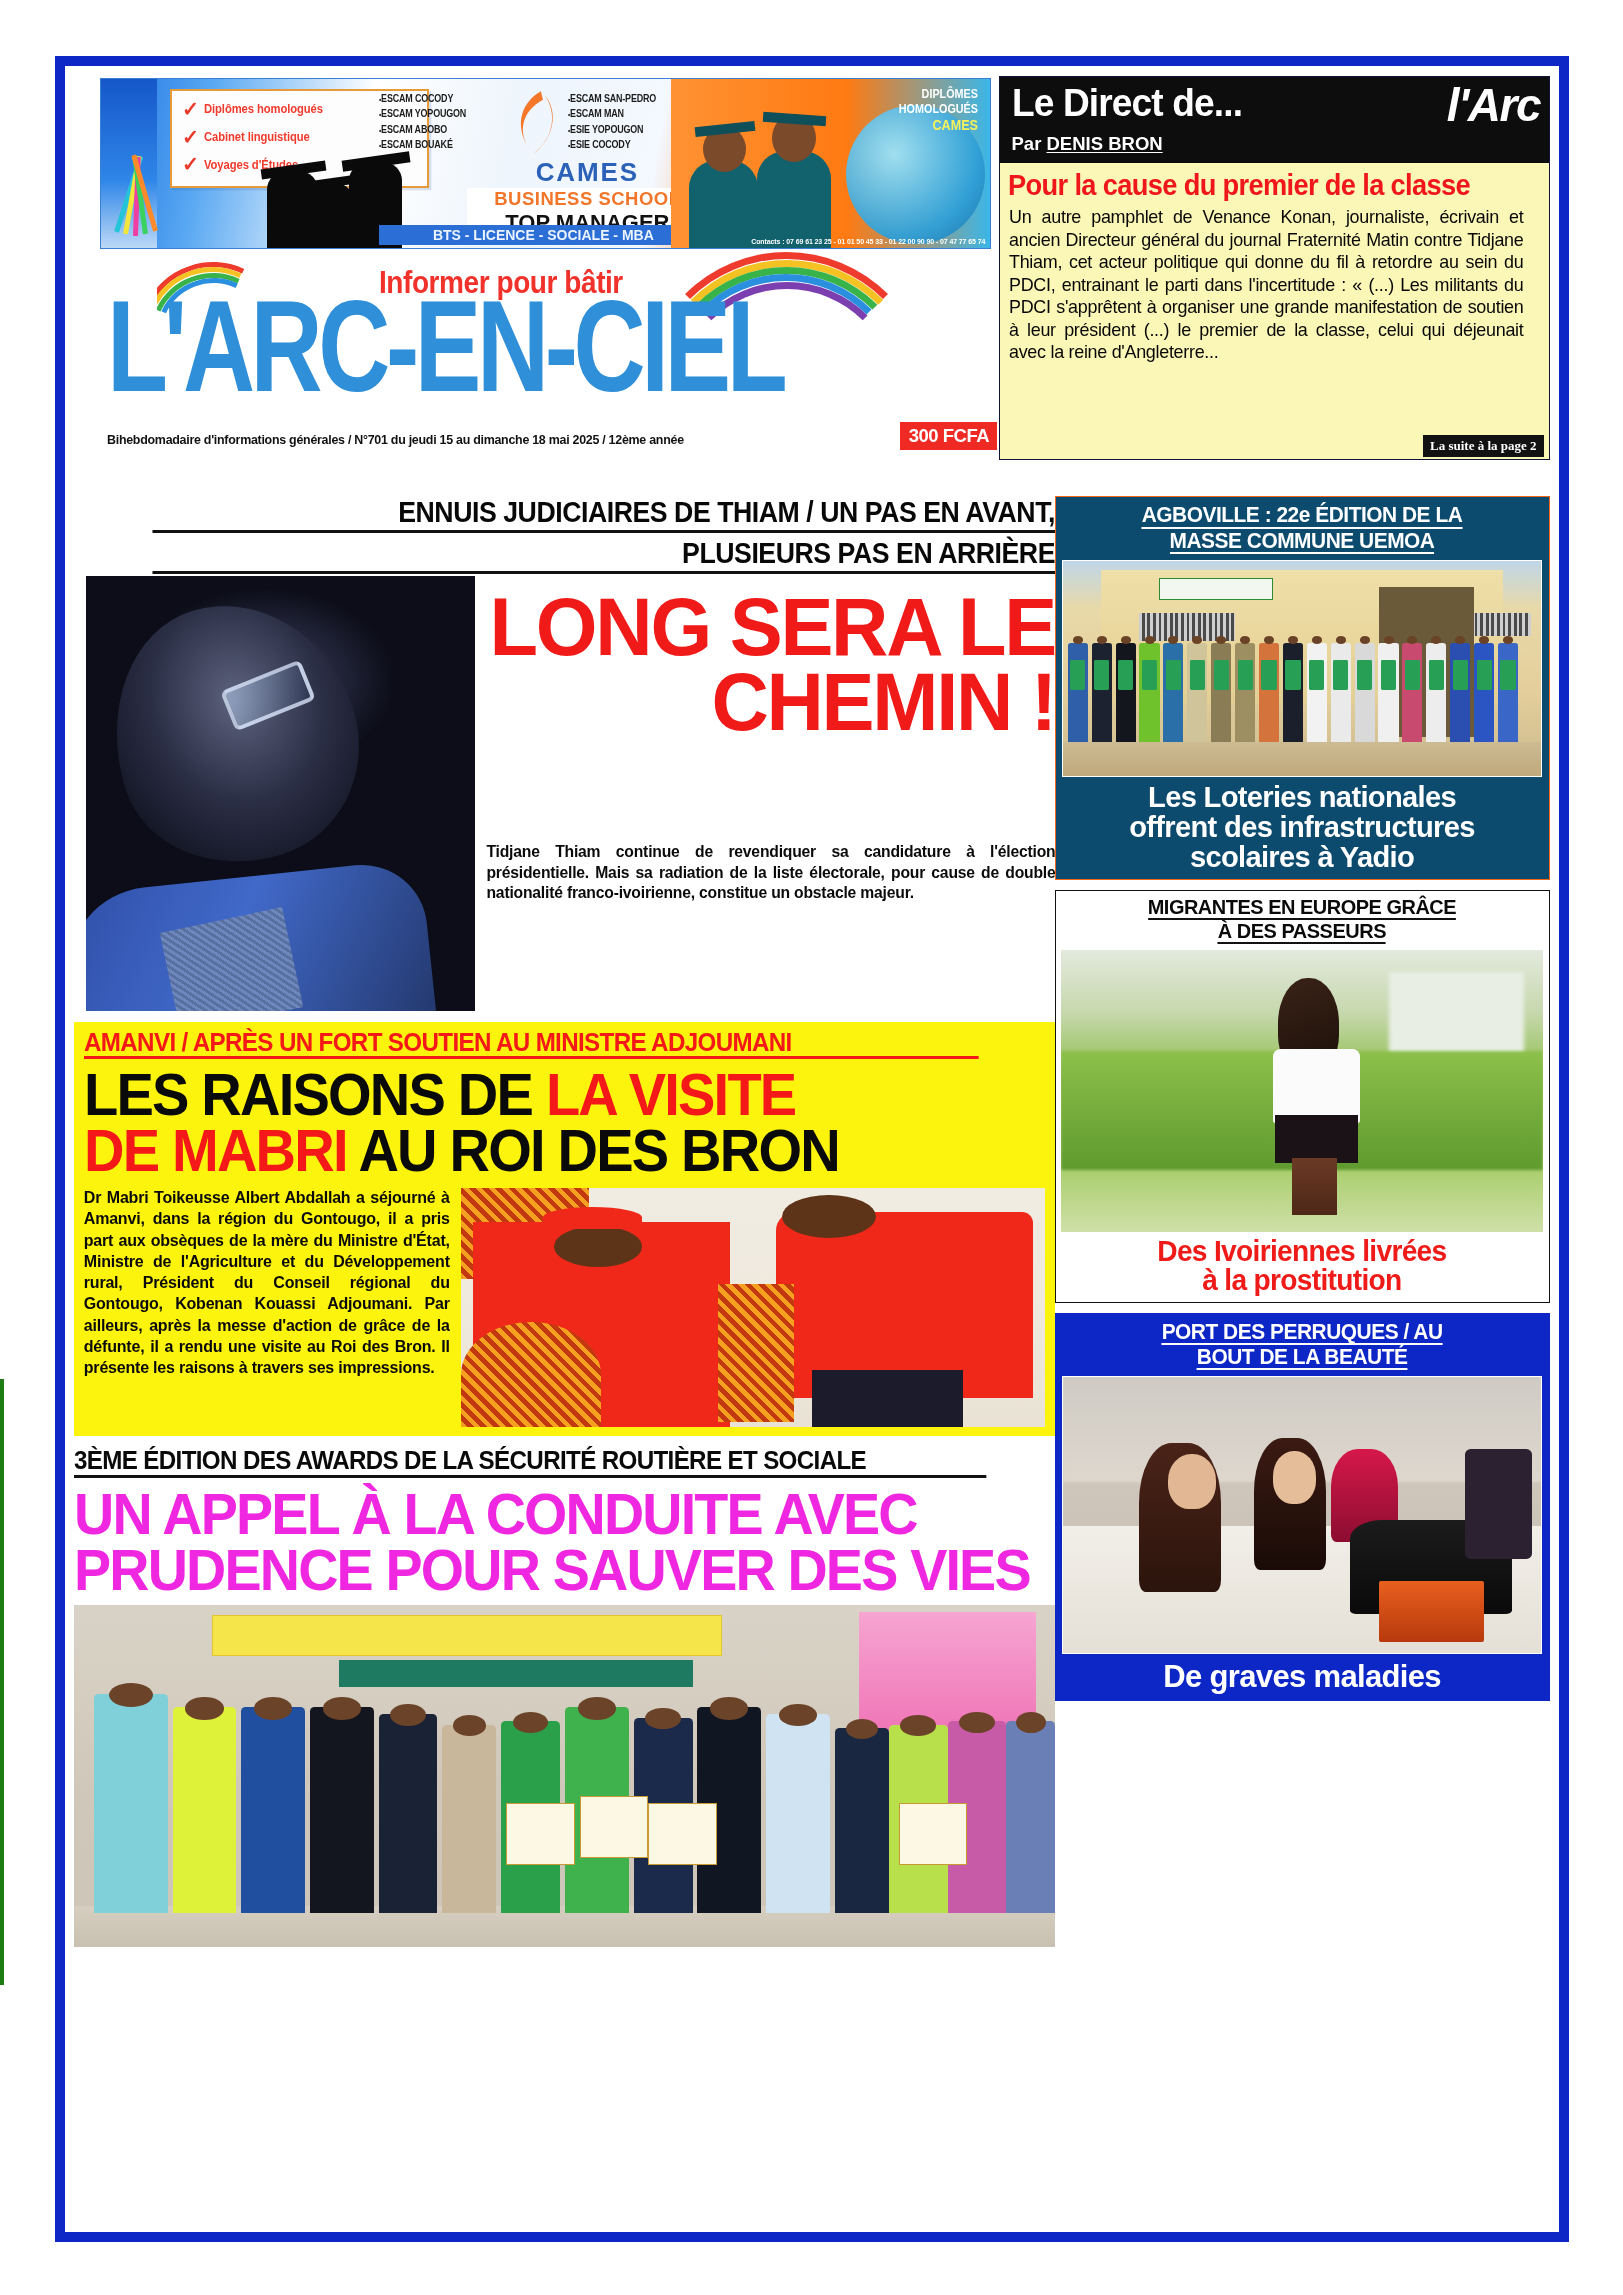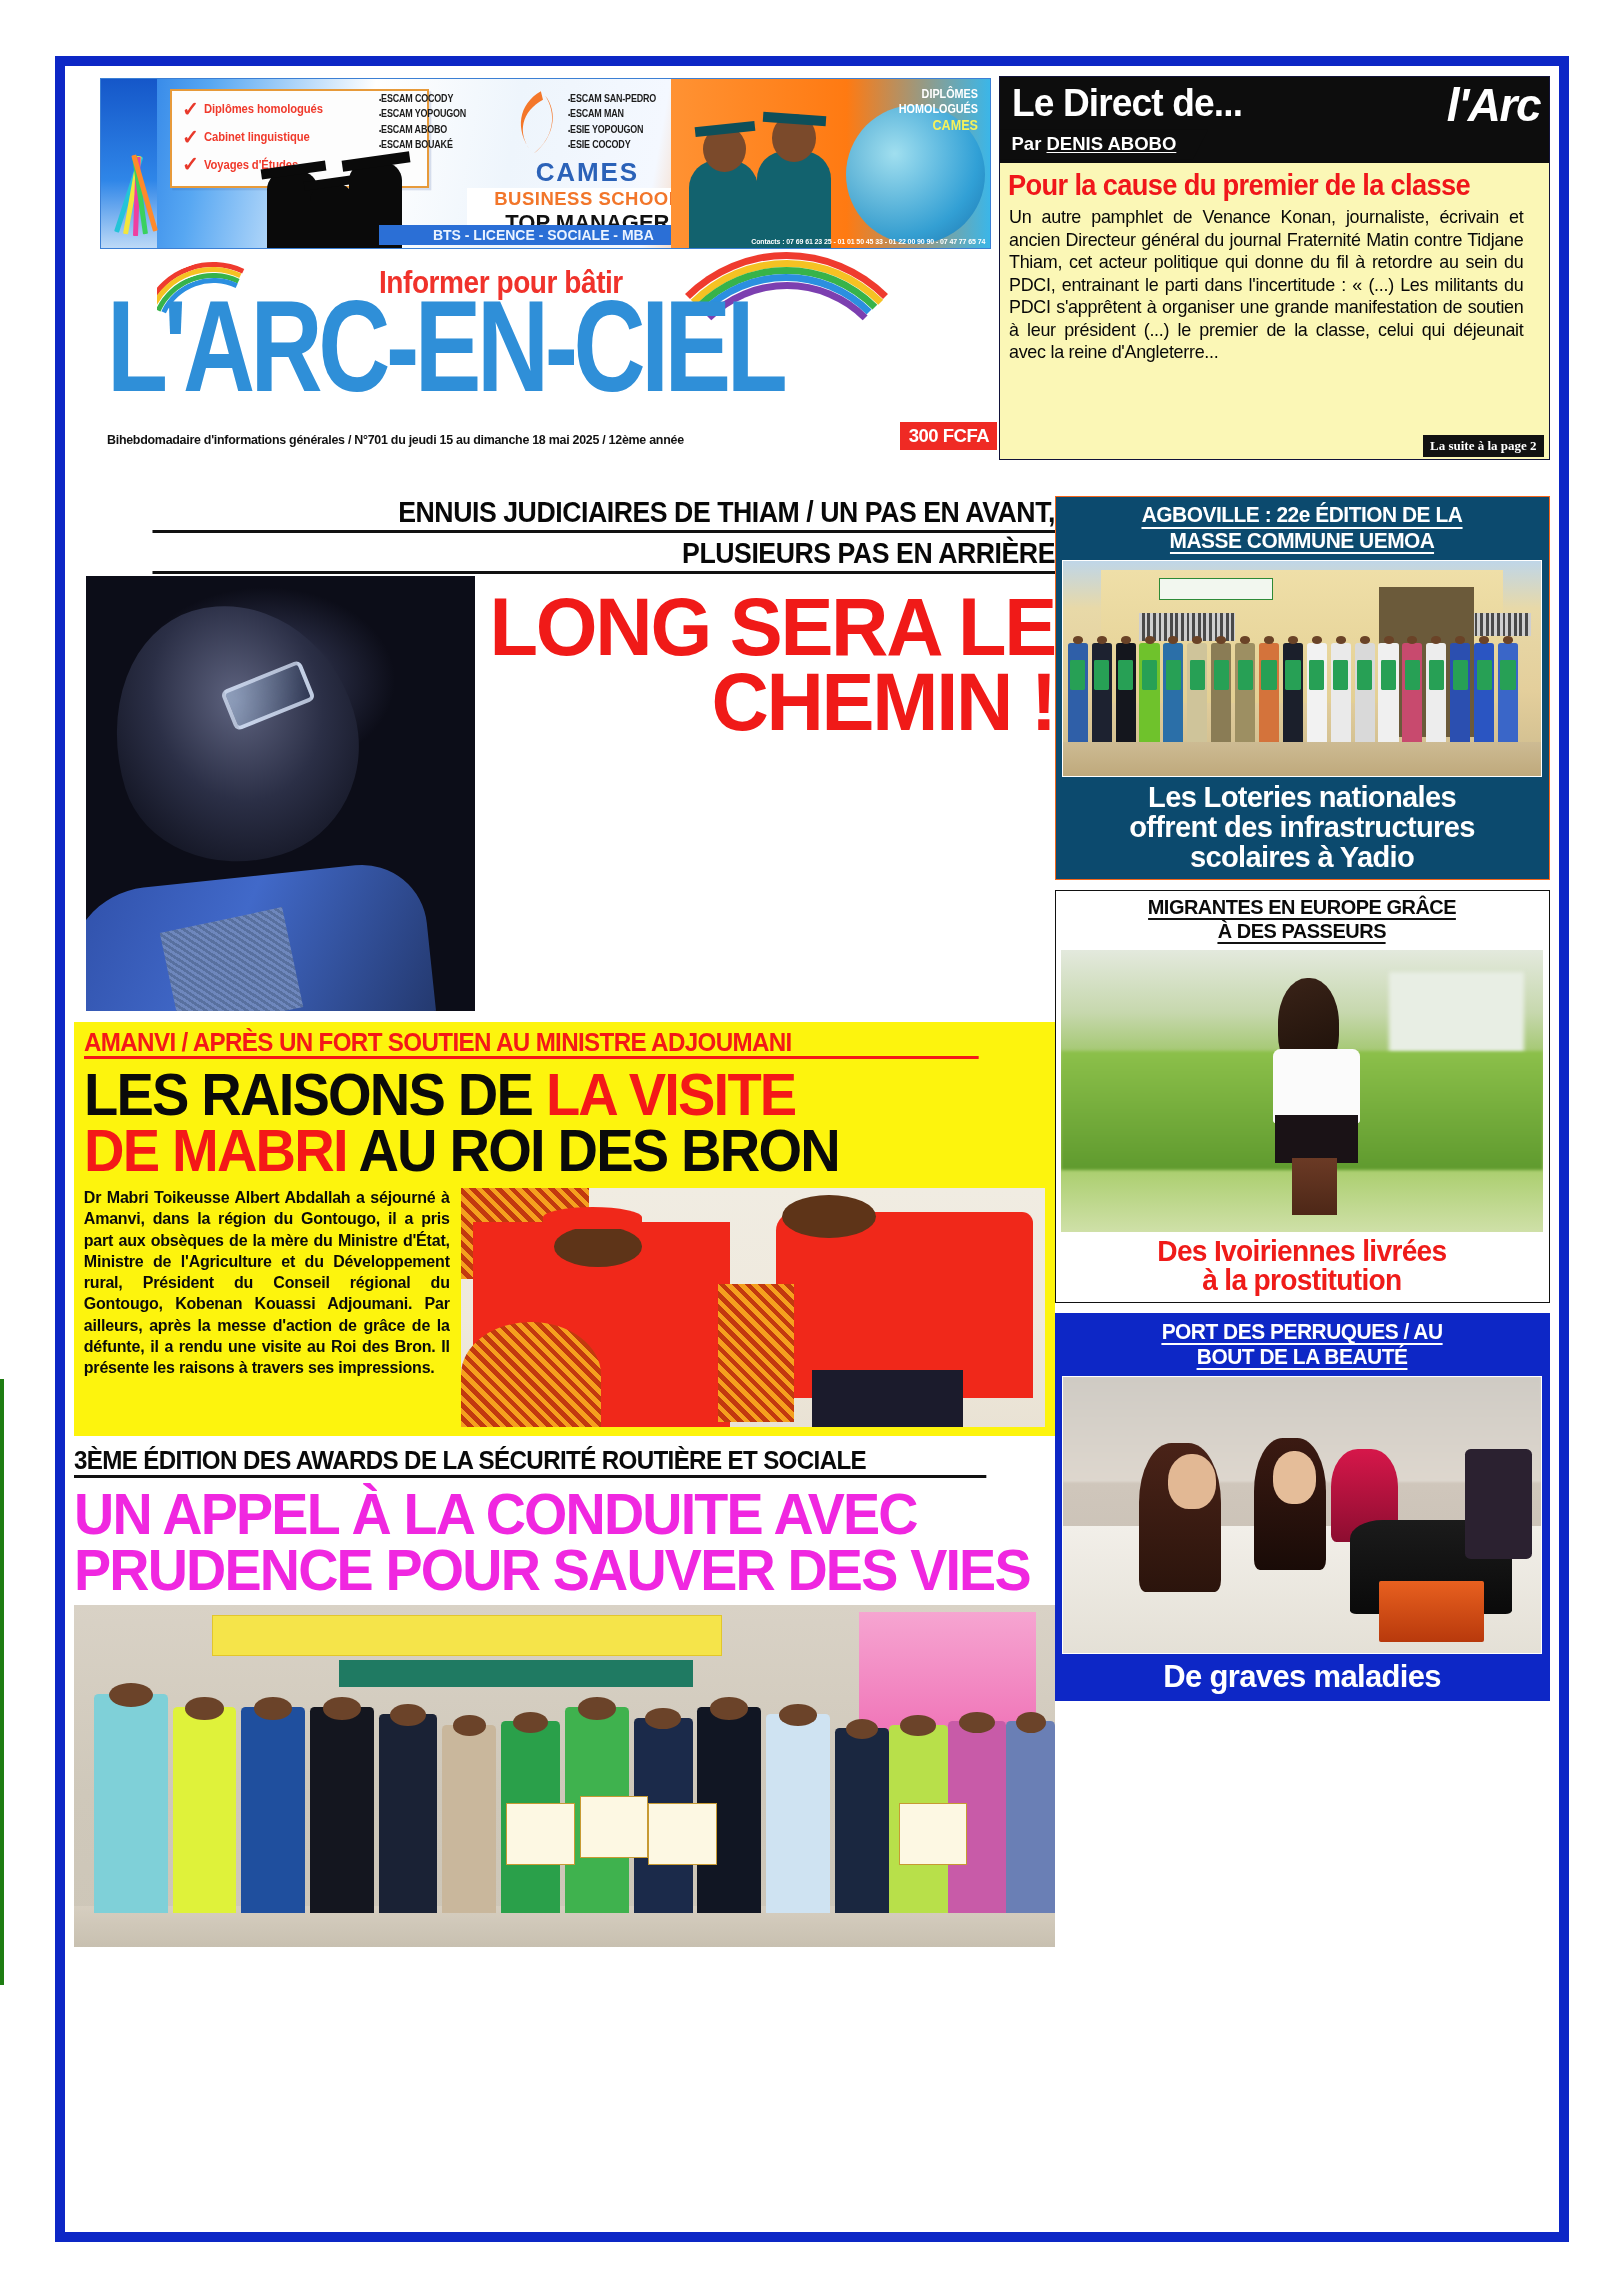--- a/index.html
+++ b/index.html
@@ -474,21 +474,21 @@
         <div class="strap-line">Bihebdomadaire d'informations générales / N°701 du jeudi 15 au dimanche 18 mai 2025 / 12ème année</div>
         <div class="price-badge">300 FCFA</div>
       </div>
 
       <div class="direct-block">
         <div class="direct-head">
           <span class="dh-left">Le Direct de...</span>
           <span class="dh-right">l'Arc</span>
           <div class="direct-by">
             <span>Par</span>
-            <u>DENIS ABOBO</u>
+            <u>DENIS BRON</u>
           </div>
         </div>
         <div class="direct-title">Pour la cause du premier de la classe</div>
         <div class="direct-body">Un autre pamphlet de Venance Konan, journaliste, écrivain et ancien Directeur général du journal Fraternité Matin contre Tidjane Thiam, cet acteur politique qui donne du fil à retordre au sein du PDCI, entrainant le parti dans l'incertitude : « (...) Les militants du PDCI s'apprêtent à organiser une grande manifestation de soutien à leur président (...) le premier de la classe, celui qui déjeunait avec la reine d'Angleterre...</div>
         <div class="suite-box">La suite à la page 2</div>
       </div>
     </div>
 
     <div class="main-grid">
 
@@ -504,20 +504,21 @@
             <div class="thiam-photo">
               <div class="th-head"></div>
               <div class="th-glasses"></div>
               <div class="th-shoulder"></div>
               <div class="th-shirt"></div>
             </div>
             <div class="thiam-headline">
               <div>LONG SERA LE</div>
               <div>CHEMIN !</div>
             </div>
+            <div class="thiam-cap">Tidjane Thiam continue de revendiquer sa candidature à l'élection présidentielle. Mais sa radiation de la liste électorale, pour cause de double nationalité franco-ivoirienne, constitue un obstacle majeur.</div>
           </div>
         </div>
 
         <div class="amanvi">
           <div class="amanvi-kicker">AMANVI / APRÈS UN FORT SOUTIEN AU MINISTRE ADJOUMANI</div>
           <div class="amanvi-h">
             <div><span>LES RAISONS DE </span><span class="red">LA VISITE</span></div>
             <div><span class="red">DE MABRI </span><span>AU ROI DES BRON</span></div>
           </div>
           <div class="amanvi-cols">

